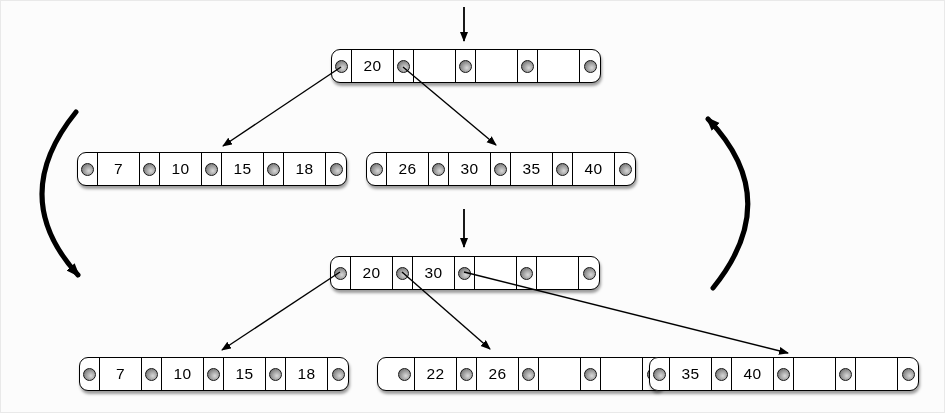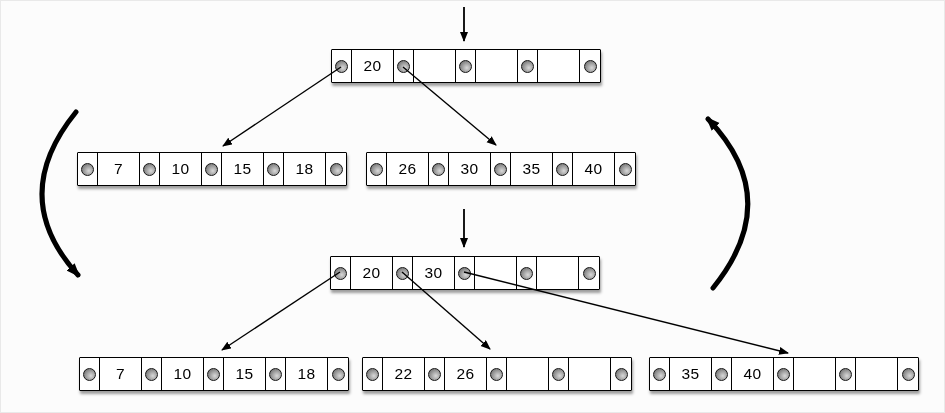--- a/index.html
+++ b/index.html
@@ -12,21 +12,21 @@
     font-family:"Liberation Sans","DejaVu Sans",sans-serif;
     overflow:hidden;
   }
   .node{
     position:absolute;
     display:flex;
     height:32px;
     background:#ffffff;
     border:1.6px solid #000000;
     box-shadow:1px 3px 3px rgba(0,0,0,0.38);
-    border-radius:1px;
+    border-radius:9px;
   }
   .cell{
     box-sizing:border-box;
     border-right:1.6px solid #000000;
     display:flex;
     align-items:center;
     justify-content:center;
     height:100%;
   }
   .cell:last-child{border-right:none;}
@@ -153,21 +153,21 @@
       </div>
       <div class="cell key">15</div>
       <div class="cell ptr">
         <div class="dot"></div>
       </div>
       <div class="cell key">18</div>
       <div class="cell ptr">
         <div class="dot"></div>
       </div>
     </div>
-  <div class="node" style="left:361px;top:356px;">
+  <div class="node" style="left:376px;top:356px;padding-left:17px;">
       <div class="cell ptr">
         <div class="dot"></div>
       </div>
       <div class="cell key">22</div>
       <div class="cell ptr">
         <div class="dot"></div>
       </div>
       <div class="cell key">26</div>
       <div class="cell ptr">
         <div class="dot"></div>

